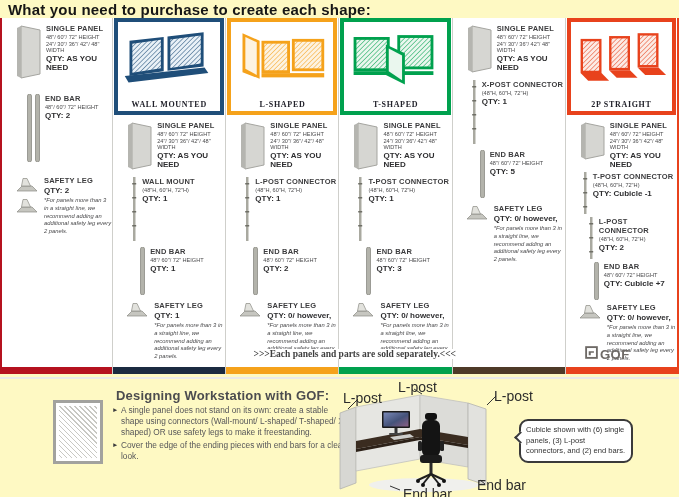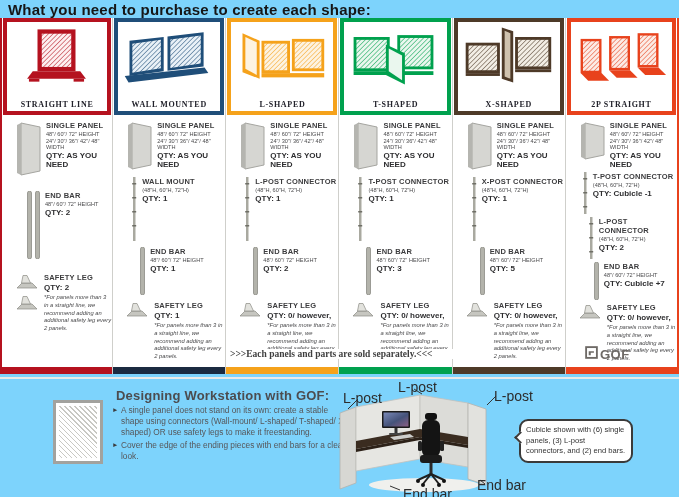--- a/index.html
+++ b/index.html
@@ -1,16 +1,16 @@
 <!DOCTYPE html>
 <html><head>
 <meta charset="utf-8">
 <style>
   html,body{margin:0;padding:0;background:#fff;}
-  .page{position:relative;width:679px;height:497px;background:#7dd3fc;overflow:hidden;
+  .page{position:relative;width:679px;height:497px;background:#fef9c3;overflow:hidden;
         font-family:"Liberation Sans", sans-serif;}
   .title{position:absolute;top:1px;left:8px;margin:0;font-size:15px;font-weight:700;
          letter-spacing:.2px;color:#161616;}
   .columns{position:absolute;top:18px;left:0;width:679px;height:353px;
            display:grid;grid-template-columns:repeat(6,1fr);}
   .col{position:relative;border-right:1px solid #cfcfcb;box-sizing:border-box;
        display:flex;flex-direction:column;background:#fff;}
   .shape-box{height:97px;border:4px solid #000;box-sizing:border-box;margin:0 1px;
              position:relative;background:#fff;flex:none;}
   .shape-box svg{position:absolute;top:2px;left:2px;}
@@ -19,21 +19,21 @@
                letter-spacing:.7px;color:#22222b;}
   .items{flex:1;overflow:hidden;padding:6px 1px 0 11px;box-sizing:border-box;}
   .item{display:flex;}
   .icon-wrap{flex:none;display:flex;justify-content:center;}
   .txt{padding-left:3px;}
   .heading{font-size:7.5px;font-weight:700;letter-spacing:.2px;color:#3c3c3e;}
   .line{font-size:5.6px;color:#4a4a4c;margin-top:1px;}
   .qty{font-size:8px;font-weight:700;color:#2e2e30;margin-top:1px;}
   .note{font-size:5.8px;font-style:italic;color:#4a4a4c;margin-top:2px;line-height:1.35;max-width:72px;}
   .strip{height:7px;flex:none;}
-  .sold-note{position:absolute;top:349px;left:230px;width:226px;text-align:left;
+  .sold-note{position:absolute;top:349px;left:230px;width:226px;text-align:right;
              font-family:"Liberation Serif", serif;font-weight:700;font-size:9.5px;
              color:#3e3e3e;background:#fff;}
   .gof{position:absolute;top:345px;left:585px;display:flex;align-items:center;gap:2px;}
   .gof-text{font-size:13px;font-weight:700;color:#6e6a66;letter-spacing:.5px;}
   .bottom{position:absolute;top:377px;left:0;width:679px;height:120px;border-top:2px solid #eaeae8;}
   .design-img{position:absolute;top:21px;left:53px;width:44px;height:58px;
               border:3px solid #a2a29e;box-shadow:inset 0 0 0 3px #fff;
               background:repeating-linear-gradient(45deg,#ffffff 0 2.5px,#c8c8c3 2.5px 3.5px);}
   .design-title{position:absolute;top:5px;left:112px;margin:4px;font-size:13px;font-weight:700;
                 color:#4c4c4f;letter-spacing:.2px;}
@@ -51,36 +51,20 @@
           border-left:2px solid #3a3a3a;border-bottom:2px solid #3a3a3a;transform:rotate(45deg);}
 </style>
 </head>
 <body>
 
 <div class="page">
   <h1 class="title">What you need to purchase to create each shape:</h1>
 
   <div class="columns" id="columns">
       <div class="col" style="border-left: 2px solid rgb(181, 18, 31);">
-        <div class="shape-box" style="border-color:#b5121f">
-          <svg width="95" height="64" viewBox="0 0 100 64">
-            <defs>
-              <pattern id="hp0" width="3.5" height="3.5" patternUnits="userSpaceOnUse" patternTransform="rotate(45)">
-                <rect width="3.5" height="3.5" fill="#fdf0f1"></rect>
-                <line x1="0" y1="0" x2="0" y2="3.5" stroke="#b5121f" stroke-width="1.1"></line>
-              </pattern>
-            </defs>
-            <rect x="30" y="4" width="40" height="44" fill="#b5121f"></rect>
-            <rect x="34.5" y="8.5" width="31" height="35" fill="url(#hp0)"></rect>
-            <polygon points="25,48 75,48 81,56 19,56" fill="#b5121f"></polygon>
-            <rect x="21" y="56" width="11" height="3" fill="#b5121f"></rect>
-            <rect x="68" y="56" width="11" height="3" fill="#b5121f"></rect>
-          </svg>
-          <div class="shape-label">STRAIGHT LINE</div>
-        </div>
         <div class="items">
           <div class="item" style="margin-left:0px;margin-bottom:14px">
             <div class="icon-wrap">
               <svg width="30" height="56">
                 <polygon points="8,2 27,6 27,50 8,54" fill="#d6d6d2" stroke="#a5a5a0" stroke-width="1"></polygon>
                 <polygon points="4,4 8,2 8,54 4,52" fill="#b5b5b0"></polygon>
               </svg>
             </div>
             <div class="txt">
               <div class="heading">SINGLE PANEL</div>
@@ -350,39 +334,20 @@
             <div class="txt">
               <div class="heading">SAFETY LEG</div>
               <div class="qty">QTY: 0/ however,</div>
               <div class="note">*For panels more than 3 in a straight line, we recommend adding an additional safety leg every 2 panels.</div>
             </div>
           </div>
         </div>
         <div class="strip" style="background:#00a14e"></div>
       </div>
       <div class="col">
-        <div class="shape-box" style="border-color:#4e3a28">
-          <svg width="95" height="64" viewBox="0 0 100 64">
-            <defs>
-              <pattern id="hp4" width="3.5" height="3.5" patternUnits="userSpaceOnUse" patternTransform="rotate(45)">
-                <rect width="3.5" height="3.5" fill="#f3eee5"></rect>
-                <line x1="0" y1="0" x2="0" y2="3.5" stroke="#4e3a28" stroke-width="1.1"></line>
-              </pattern>
-            </defs>
-            <rect x="6" y="18" width="36" height="32" fill="#4e3a28"></rect>
-            <rect x="9" y="21" width="30" height="26" fill="url(#hp4)"></rect>
-            <rect x="58" y="12" width="38" height="34" fill="#4e3a28"></rect>
-            <rect x="61" y="15" width="32" height="28" fill="url(#hp4)"></rect>
-            <rect x="6" y="50" width="36" height="3" fill="#4e3a28"></rect>
-            <rect x="58" y="46" width="38" height="3" fill="#4e3a28"></rect>
-            <polygon points="44,2 56,6 56,60 44,56" fill="#4e3a28"></polygon>
-            <polygon points="47,5.5 53,8 53,56 47,53.5" fill="#cfc2ae"></polygon>
-          </svg>
-          <div class="shape-label">X-SHAPED</div>
-        </div>
         <div class="items">
           <div class="item" style="margin-left:0px;margin-bottom:6px">
             <div class="icon-wrap">
               <svg width="30" height="50">
                 <polygon points="8,2 27,6 27,44 8,48" fill="#d6d6d2" stroke="#a5a5a0" stroke-width="1"></polygon>
                 <polygon points="4,4 8,2 8,48 4,46" fill="#b5b5b0"></polygon>
               </svg>
             </div>
             <div class="txt">
               <div class="heading">SINGLE PANEL</div>

